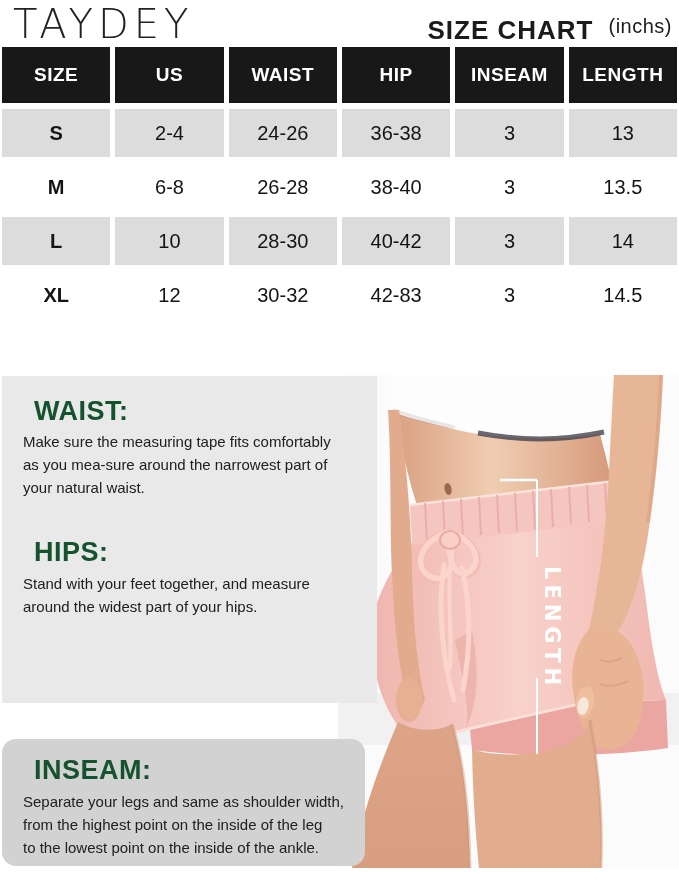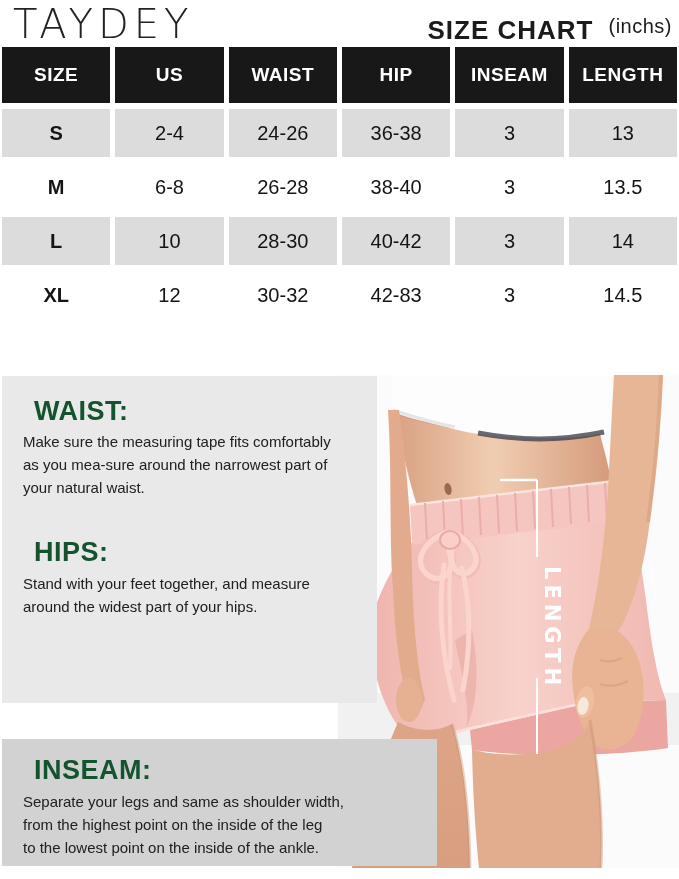--- a/index.html
+++ b/index.html
@@ -30,21 +30,21 @@
   }
   table.size-table td{
     height:48px;text-align:center;font-size:20px;color:#141414;padding:0;
     background:#ffffff;
   }
   table.size-table tr.alt td{background:#dcdcdc;}
   table.size-table td.size{font-weight:700;}
   
   .panel{position:absolute;z-index:3;}
   .panel-top{left:2px;top:376px;width:375px;height:327px;background:#e9e9e9;}
-  .panel-inseam{left:2px;top:739px;width:435px;height:127px;background:#d2d2d2;}
+  .panel-inseam{left:2px;top:739px;width:363px;height:127px;background:#d2d2d2;border-radius:14px;}
   .guide-h{
     position:absolute;left:21px;font-size:27px;font-weight:800;
     color:#14532d;letter-spacing:.5px;white-space:nowrap;margin-left:11px;
   }
   .guide-p{
     position:absolute;left:21px;right:8px;font-size:15px;line-height:23px;
     color:#202020;white-space:pre-line;
   }
   #waist-h{top:20px}   #waist-p{top:54px}
   #hips-h{top:161px}   #hips-p{top:196px}

